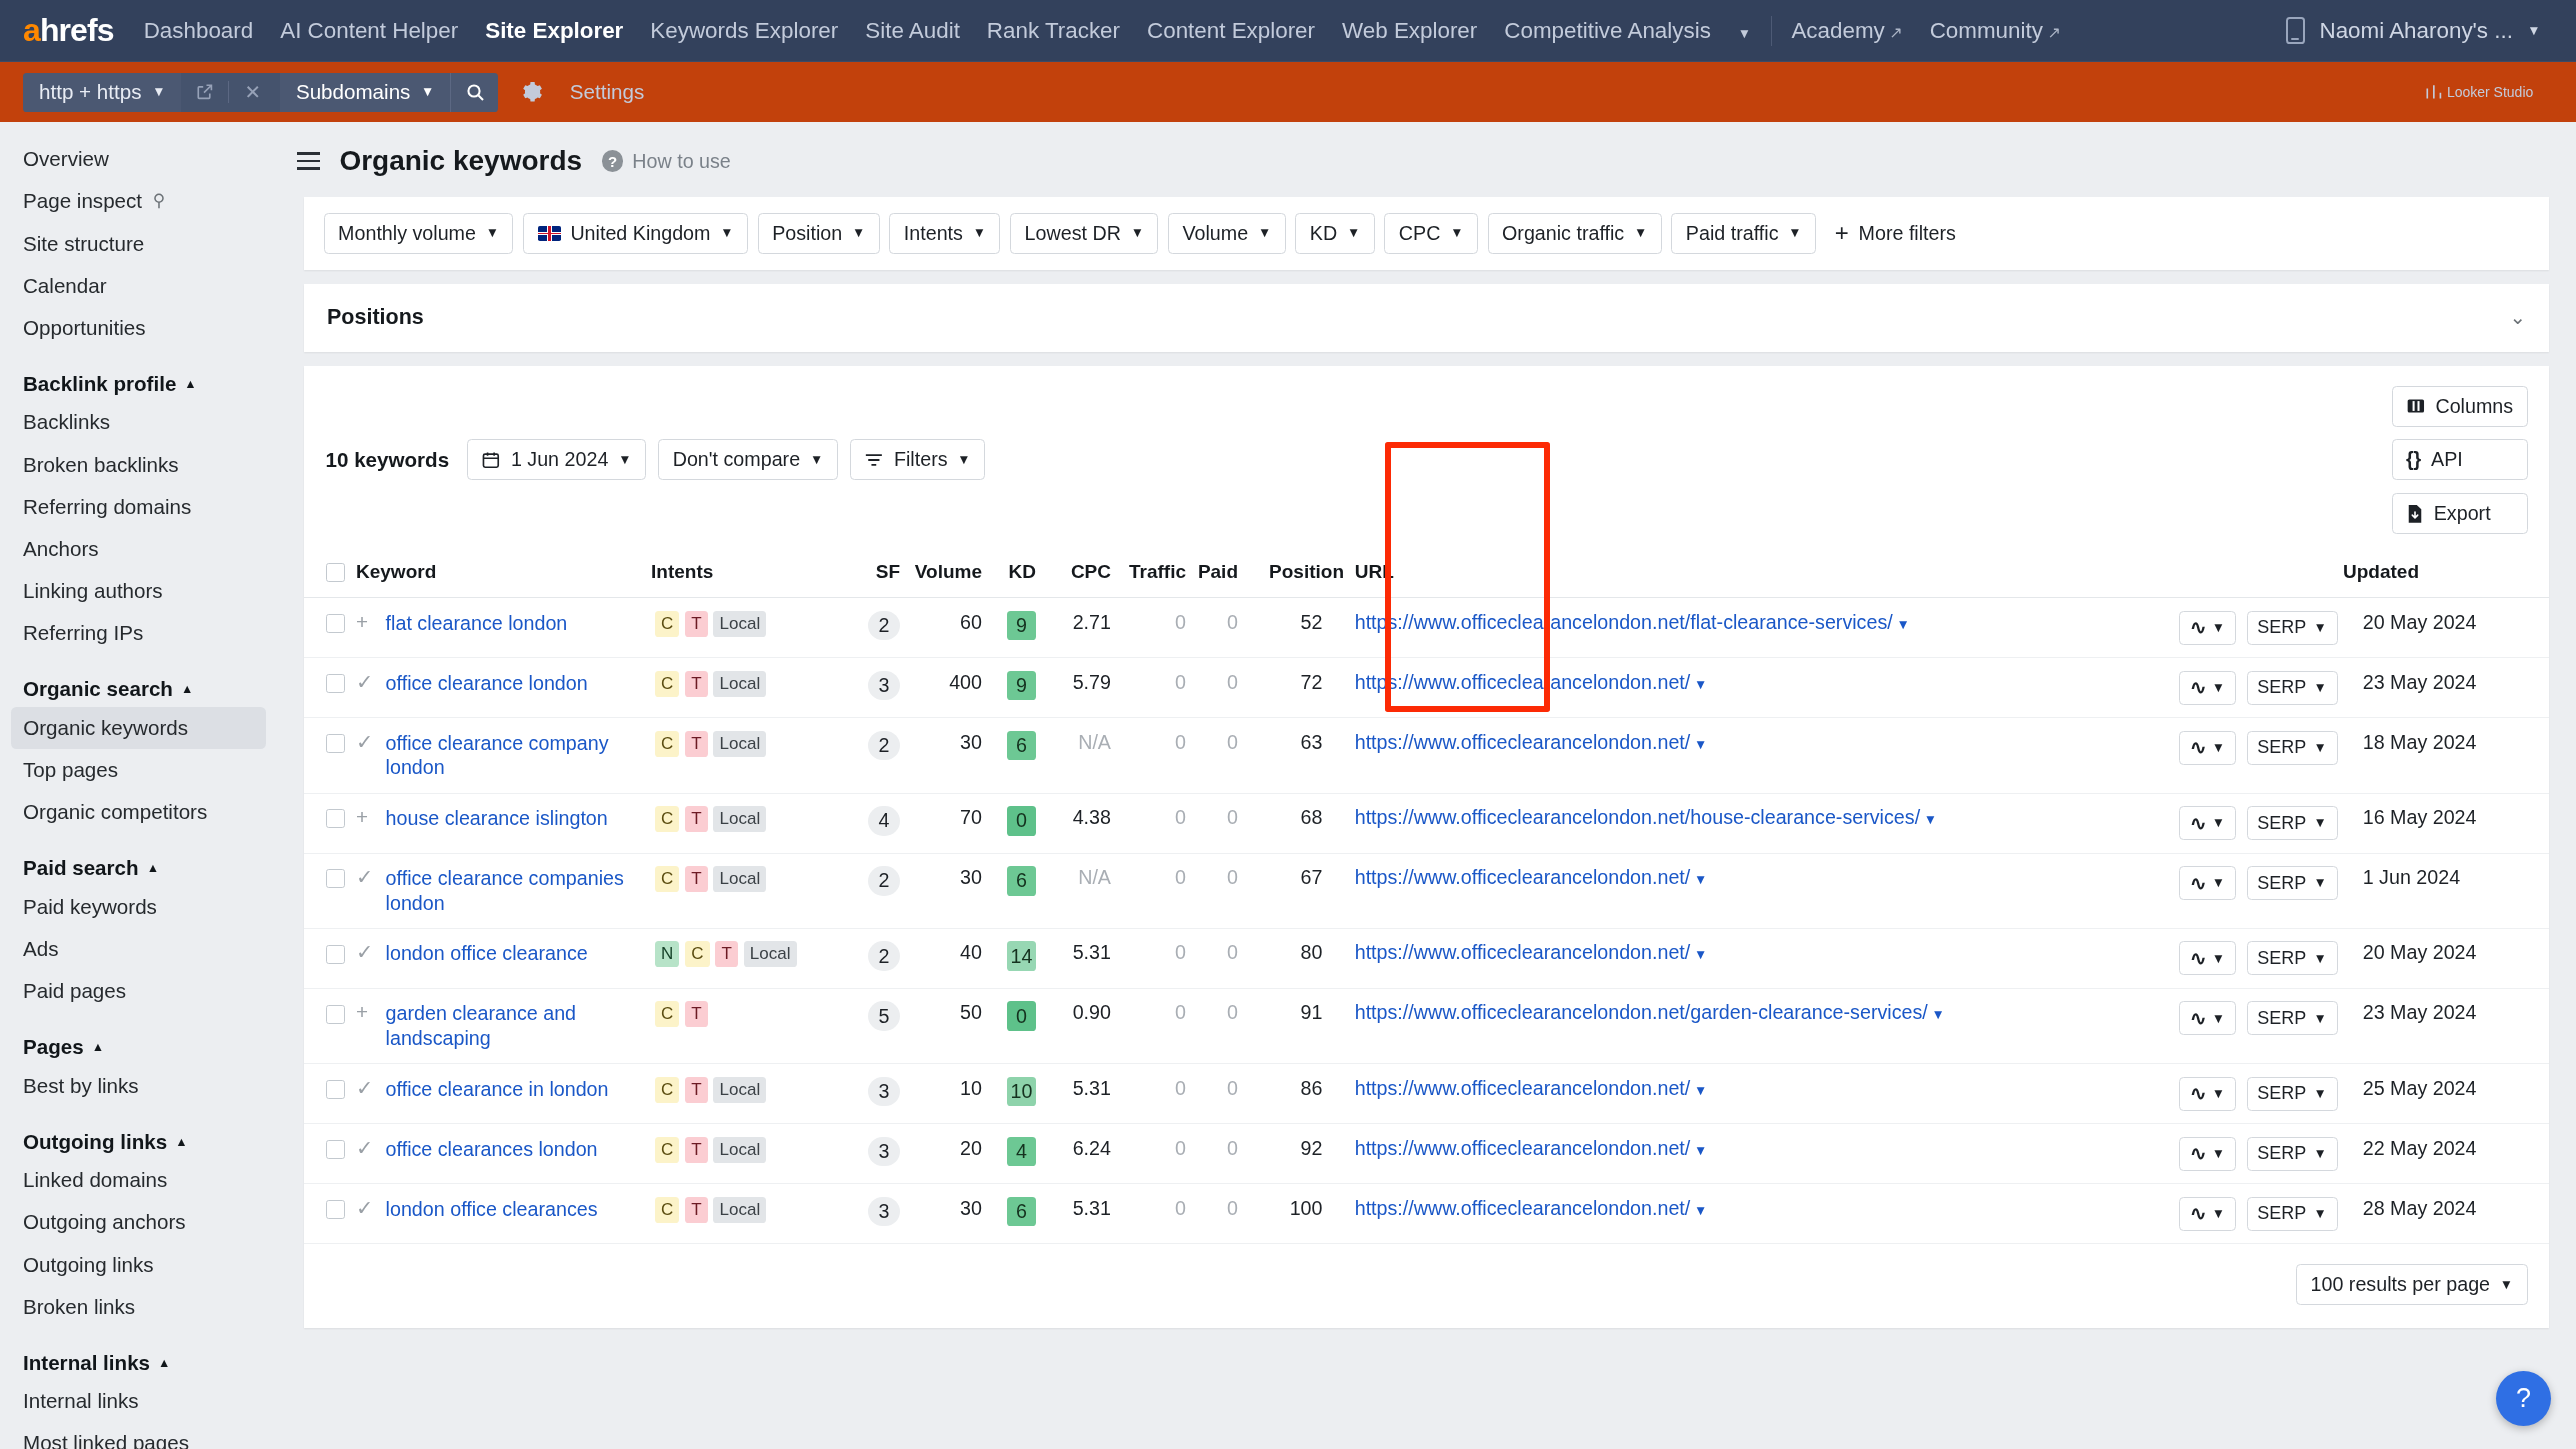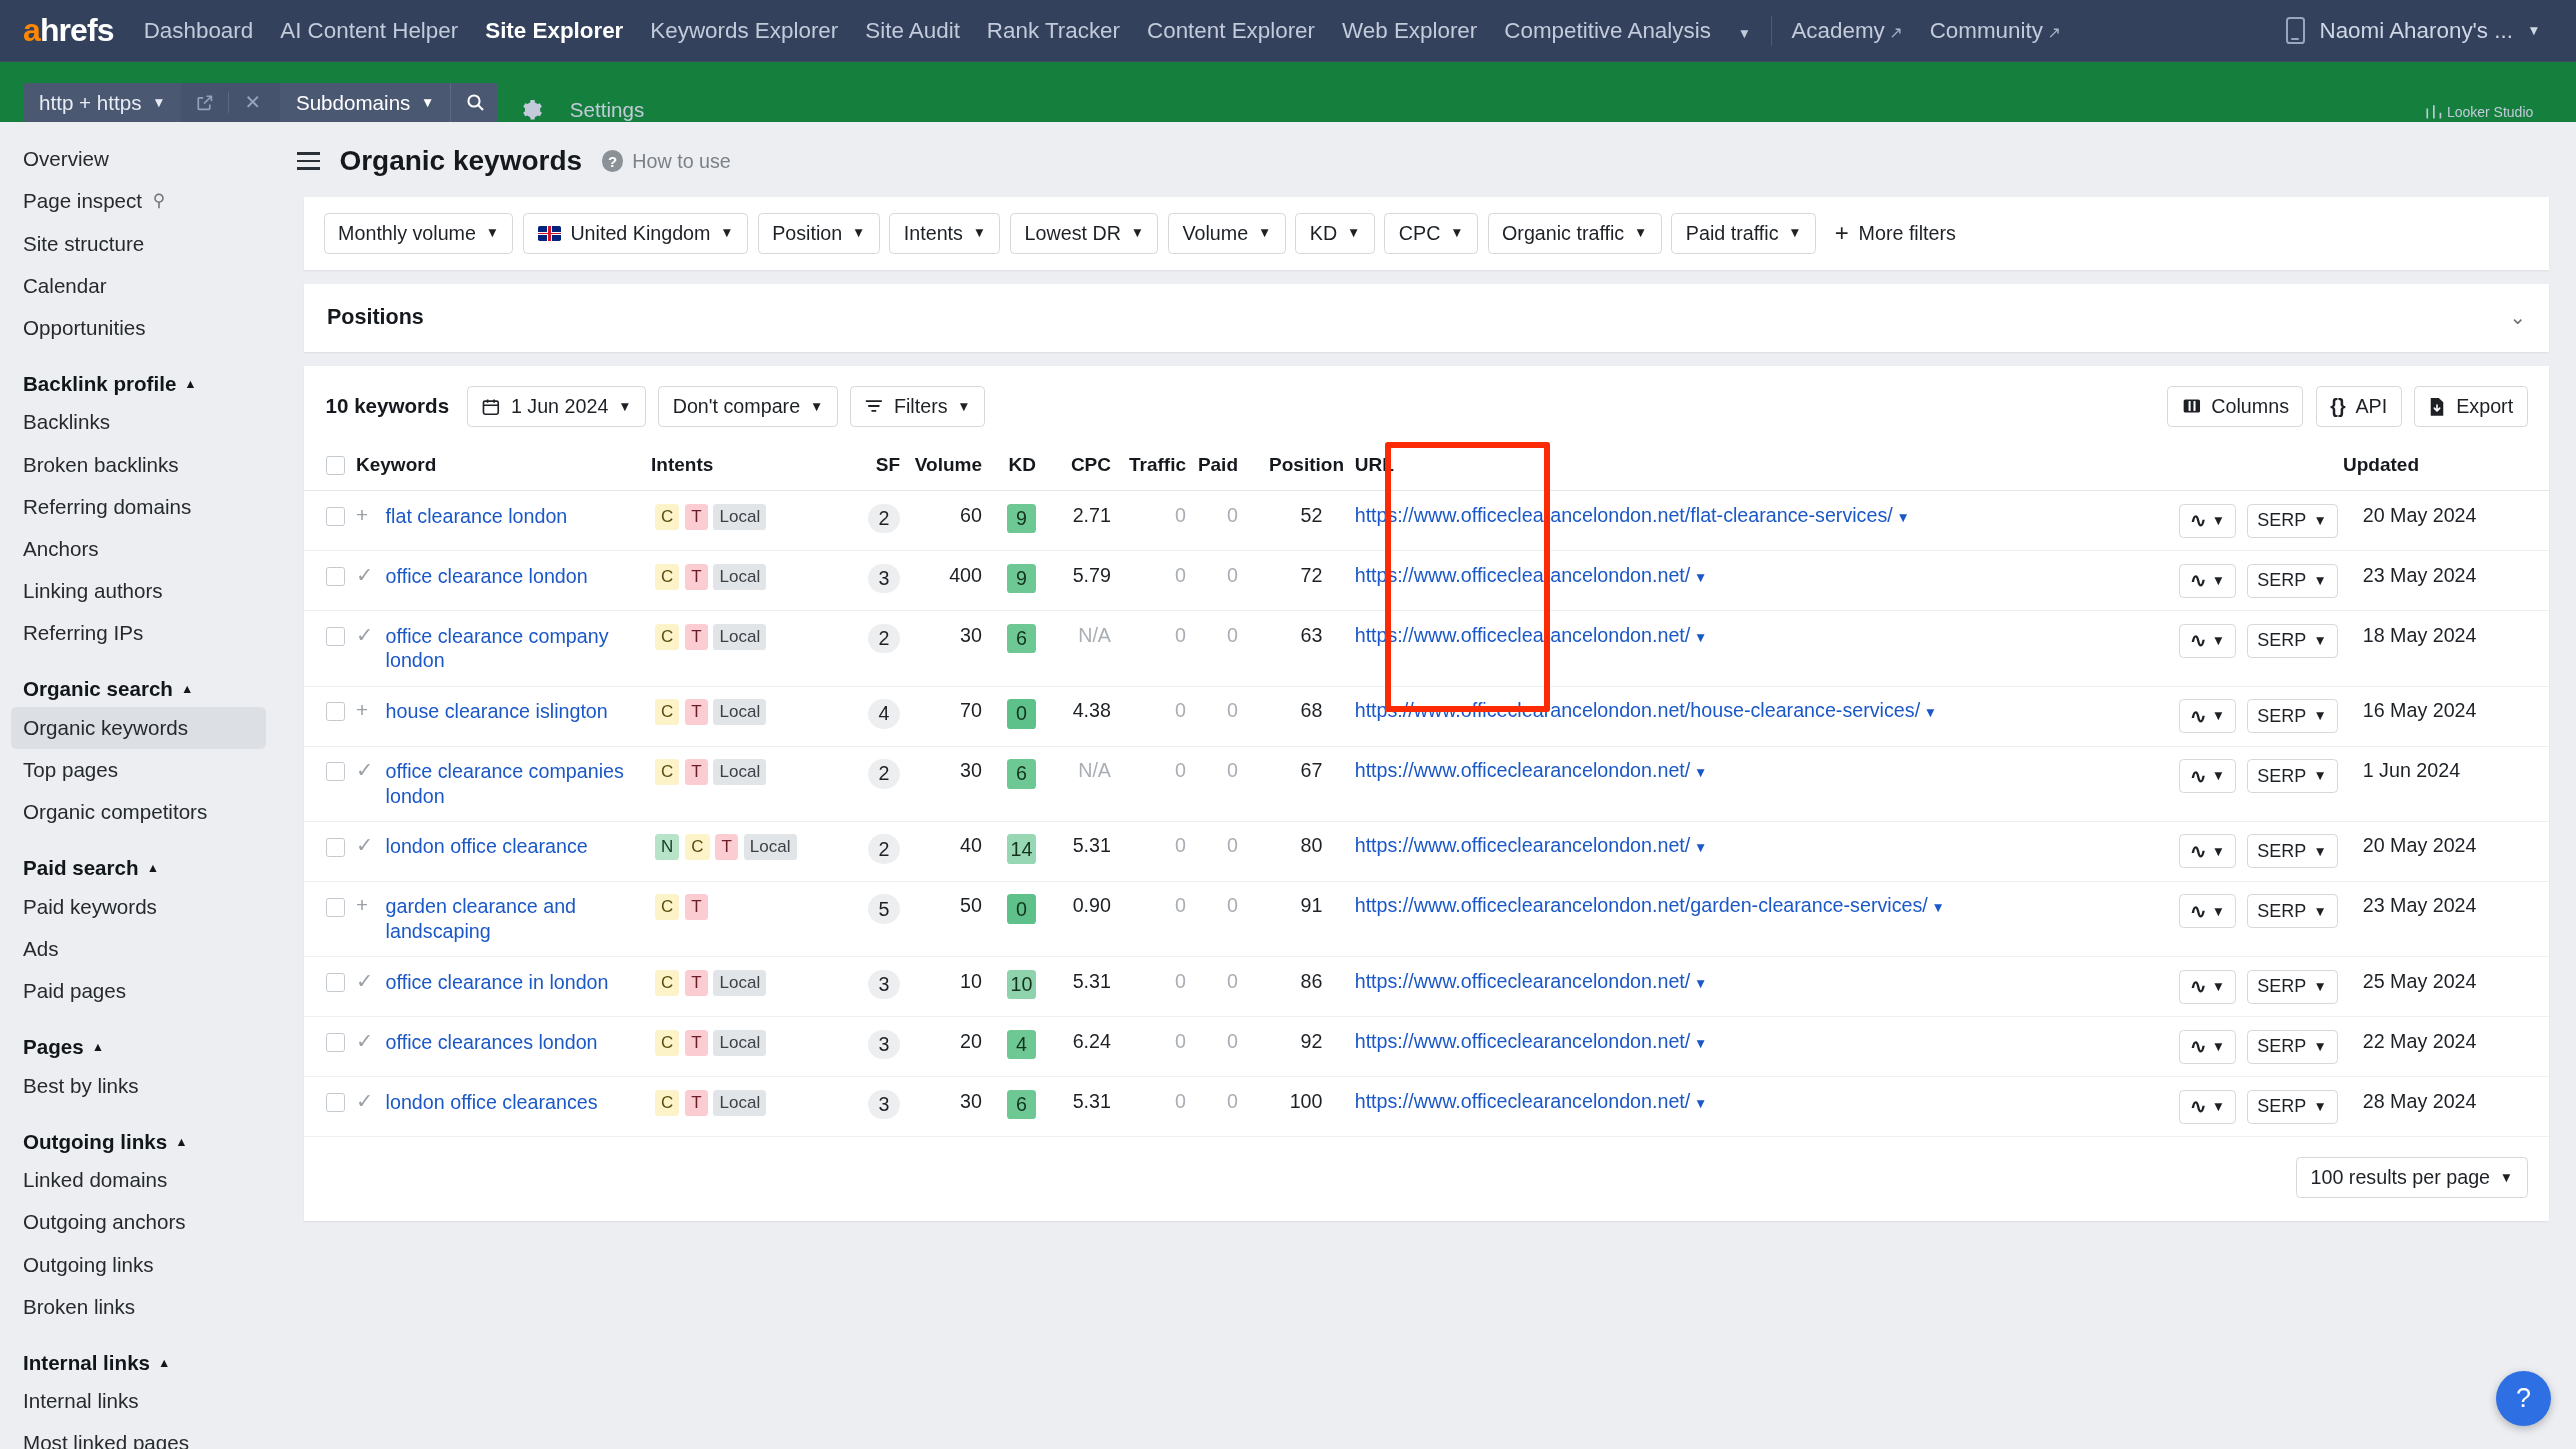--- a/index.html
+++ b/index.html
@@ -28,21 +28,21 @@
   .nav-right { margin-left: auto; display: flex; align-items: center; gap: 14.3px; padding-right: 12.5px; }
   .mobile-ico {
     width: 19.7px; height: 27px; border: 2.2px solid #9aa6bd; border-radius: 3.6px;
     position: relative;
   }
   .mobile-ico::after { content:""; position:absolute; left:50%; transform:translateX(-50%); bottom:1.8px; width:8px; height:2.2px; background:#9aa6bd; border-radius:1.8px; }
   .caret { font-size: 13.4px; line-height: 1; }
 
   
   .searchbar {
-    height: 61px; background: #15803d; display: flex; align-items: flex-end;
+    height: 61px; background: #c2410c; display: flex; align-items: center;
     padding: 0 23px; gap: 0; border-top: 0.9px solid #3c4a66;
   }
   .proto-sel {
     height: 39px; background: #4b5872; color: #e8ecf4; font-size: 20.6px;
     display: flex; align-items: center; gap: 10.7px; padding: 0 16px;
     border-radius: 3.6px 0 0 3.6px; cursor: pointer;
   }
   .urlbox {
     height: 39px; background: #45536d; color: #ffffff; font-size: 20.6px;
     display: flex; align-items: center; width: 662px; padding: 0 16px;
@@ -110,21 +110,21 @@
   .morefilters { display:flex; align-items:center; gap:9.8px; font-size:19.7px; color:#1d2126; cursor:pointer; padding-left:9px;}
   .plus { font-size:24px; line-height:1; }
 
   .positions-card { margin-top:14.3px; padding: 21.5px 23px; display:flex; align-items:center; }
   .positions-title { font-size:21.5px; font-weight:700; color:#15191d; }
   .chev-down { margin-left:auto; color:#6b7176; font-size:19.7px; cursor:pointer; }
 
   .table-card { margin-top:14.3px; padding: 0; display:flex; flex-direction:column; }
   .tbar { display:flex; align-items:center; gap:12.5px; padding: 19.7px 21.5px 18px; }
   .kwcount { font-size:20.6px; font-weight:700; color:#15191d; margin-right:5.4px; }
-  .tbar-right { margin-left:auto; display:flex; gap:12.5px; }
+  .tbar-right { margin-left:auto; display:flex; gap:12.5px;flex-direction:column; }
 
   table { width:100%; border-collapse: collapse; table-layout: fixed; }
   thead th {
     font-size:19px; font-weight:700; color:#15191d; text-align:right;
     padding: 9px 0 14.3px; border-bottom: 0.9px solid #e4e7ea; white-space:nowrap;
   }
   thead th.lft { text-align:left; }
   tbody td { font-size:19.7px; color:#1d2126; padding: 12.5px 0; border-bottom:0.9px solid #eef0f2; vertical-align: top; text-align:right; }
   tbody td.lft { text-align:left; }
   tbody tr:last-child td { border-bottom: 0.9px solid #eef0f2; }

